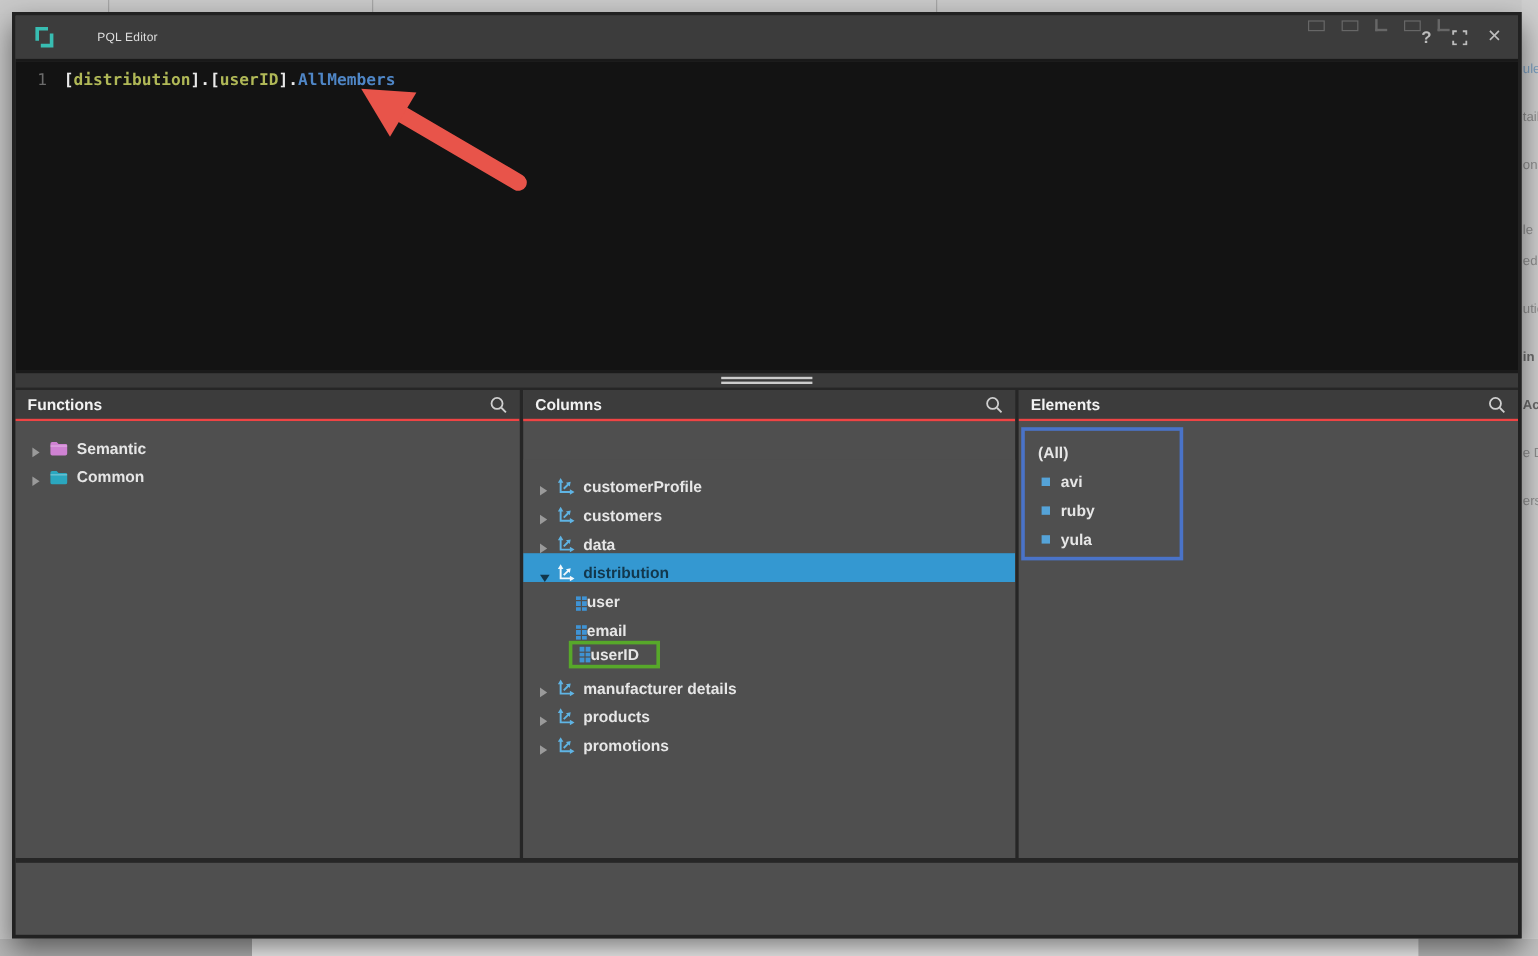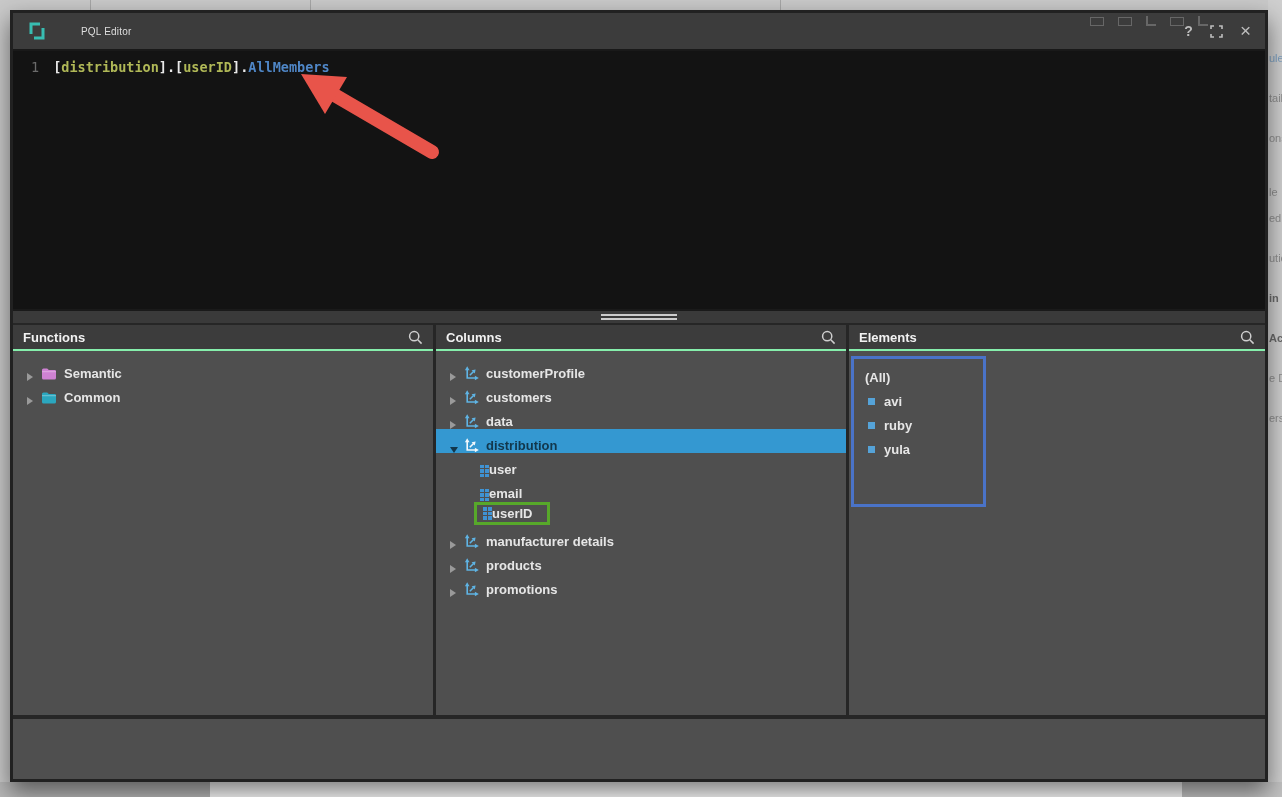--- a/index.html
+++ b/index.html
@@ -48,41 +48,41 @@
   .splitter { height:16px; background:#3a3a3a; border-top:2px solid #1a1a1a; border-bottom:2px solid #262626;
               display:flex; align-items:center; justify-content:center; flex:0 0 auto; cursor:row-resize; }
   .grip { width:76px; }
   .grip div { height:2px; background:#cccccc; margin:2px 0; }
 
   
   .panels { display:flex; height:390px; flex:0 0 auto; }
   .vdiv { width:3px; background:#262626; flex:0 0 auto; }
   .panel { display:flex; flex-direction:column; min-width:0; }
   .panel.functions { width:420px; }
-  .panel.columns { width:410px; }
+  .panel.columns { width:410px;gap:32px; }
   .panel.elements { flex:1; }
-  .panel-header { height:26px; background:#3c3c3c; border-bottom:2px solid #86efac; display:flex; align-items:center; padding:0 10px; flex:0 0 auto; }
+  .panel-header { height:26px; background:#3c3c3c; border-bottom:2px solid #ef4444; display:flex; align-items:center; padding:0 10px; flex:0 0 auto; }
   .panel-header .ph-title { color:#f2f2f2; font-size:13px; font-weight:bold; }
   .panel-header .search { margin-left:auto; display:flex; }
   .panel-body { position:relative; flex:1; background:#4f4f4f; padding-top:6px; overflow:hidden; }
 
   
   .trow { position:relative; height:24px; display:flex; align-items:flex-end; padding-left:14px; color:#e6e6e6; font-size:13px; font-weight:600; }
   .trow .tw { width:14px; flex:0 0 auto; display:flex; align-items:center; }
   .tri-r { width:0; height:0; border-top:4.5px solid transparent; border-bottom:4.5px solid transparent; border-left:6px solid #9a9a9a; }
   .tri-d { width:0; height:0; border-left:4.5px solid transparent; border-right:4.5px solid transparent; border-top:6px solid #12374c; }
   .trow .ticon { margin-right:7px; display:flex; flex:0 0 auto; }
   .trow.selected { background:#3498d1; color:#12374c; }
   .trow.child { padding-left:44px; }
   .grid-icon { display:grid; grid-template-columns:4px 4px; grid-auto-rows:3.5px; gap:1px; }
   .grid-icon span { background:#3f93d4; }
   .hl-green { display:inline-flex; align-items:center; border:3px solid #57a82a; padding:1px 15px 1px 6px; margin-left:-6px; }
 
   
-  .el-box { position:absolute; left:2px; top:5px; width:135px; height:151px; border:3px solid #4a73c8; padding-top:6px; }
+  .el-box { position:absolute; left:2px; top:5px; width:135px; height:111px; border:3px solid #4a73c8; padding-top:6px; }
   .el-row { height:24px; display:flex; align-items:center; padding-left:11px; color:#e6e6e6; font-size:13px; font-weight:600; }
   .el-bullet { width:7px; height:7px; background:#55a3d8; margin:0 9px 0 3px; flex:0 0 auto; }
 
   
   .panels-sep { height:4px; background:#262626; flex:0 0 auto; }
   .footer { position:relative; flex:1; background:#4f4f4f; display:flex; align-items:flex-start; justify-content:flex-end; gap:12px; padding:13px 24px 0 0; }
   .btn { width:70px; height:27px; background:#4f4f4f; border:1px solid #bbbbbb; color:#dedede; font-size:13px; font-family:"Liberation Sans", sans-serif; cursor:pointer; }
   .btn.apply { color:#c9c9c9; }
   .resize-grip { position:absolute; right:3px; bottom:3px; width:9px; height:9px; border-right:2px solid #9a9a9a; border-bottom:2px solid #9a9a9a; }
 </style>

